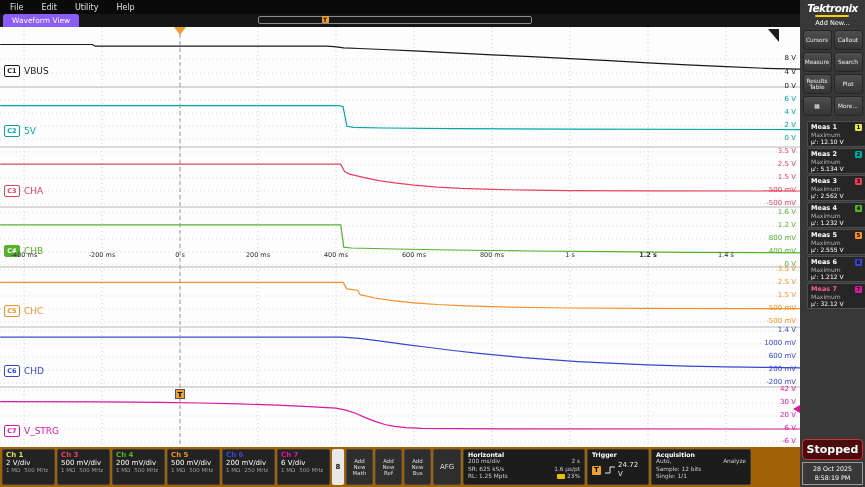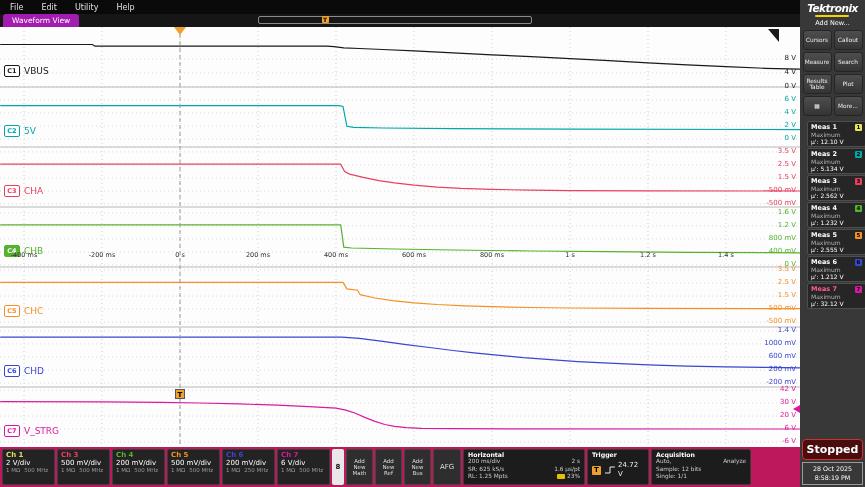--- a/index.html
+++ b/index.html
@@ -2,35 +2,35 @@
 <html><head>
 <meta charset="utf-8">
 <style>
   html,body{margin:0;padding:0;background:#000;}
   body{width:865px;height:487px;overflow:hidden;font-family:"DejaVu Sans",sans-serif;}
   .app{display:flex;width:865px;height:487px;}
   .left{width:800px;display:flex;flex-direction:column;}
   .menubar{height:14px;background:#0a0a0a;display:flex;align-items:center;gap:18px;padding:0 10px;}
   .menu-item{color:#e0e0e0;font-size:8px;cursor:default;}
   .tabbar{height:13px;background:#161616;position:relative;display:flex;align-items:flex-end;}
-  .tab{background:#a21caf;color:#fff;font-size:7.5px;padding:2px 9px;border-radius:3px 3px 0 0;margin-left:3px;text-align:right;}
+  .tab{background:#8b5cf6;color:#fff;font-size:7.5px;padding:2px 9px;border-radius:3px 3px 0 0;margin-left:3px;text-align:right;}
   .recordview{position:absolute;left:258px;top:2px;width:274px;height:8px;border:1px solid #8a8a8a;border-radius:2px;box-sizing:border-box;}
   .rv-trig{position:absolute;left:23%;top:-1px;width:7px;height:7px;background:#f0a030;color:#000;font-size:6px;font-weight:bold;text-align:center;line-height:7px;border-radius:1px;}
   .plot{height:420px;background:#fdfdfd;position:relative;overflow:hidden;}
   .plot svg{position:absolute;left:0;top:0;}
   .vlabel{position:absolute;right:3px;font-size:7px;transform:translateY(-55%);line-height:1;padding:0 1px;}
   .tlabel{position:absolute;top:224px;font-size:6.5px;color:#333;transform:translateX(-50%);}
   .ch-tag{position:absolute;left:4px;display:flex;align-items:center;gap:4px;}
   .ch-box{display:inline-block;min-width:12px;height:10px;line-height:10px;border:1px solid;border-radius:2px;font-size:6.5px;font-weight:bold;text-align:center;background:#fff;padding:0 1px;}
   .ch-name{font-size:9px;}
   .trig-pos{position:absolute;left:174px;top:0;width:0;height:0;border-left:6px solid transparent;border-right:6px solid transparent;border-top:8px solid #f0a030;}
   .exp-marker{position:absolute;left:768px;top:2px;width:0;height:0;border-left:11px solid transparent;border-top:13px solid #1d1d1d;}
   .trig-badge{position:absolute;left:175px;top:362px;width:10px;height:10px;background:#f0a030;color:#000;font-weight:bold;font-size:7px;text-align:center;line-height:10px;border:1px solid #555;box-sizing:border-box;}
   .trig-level{position:absolute;right:0;top:378px;width:0;height:0;border-top:4px solid transparent;border-bottom:4px solid transparent;border-right:7px solid #dc18a0;}
-  .bottombar{height:40px;background:#be185d;display:flex;gap:2px;padding:2px;box-sizing:border-box;align-items:stretch;}
+  .bottombar{height:40px;background:#a16207;display:flex;gap:2px;padding:2px;box-sizing:border-box;align-items:stretch;}
   .bchans{display:flex;gap:2px;}
   .chbadge{width:53px;background:#232323;border:1px solid #3c3c3c;border-radius:2px;padding:1px 3px;box-sizing:border-box;}
   .cb-name{font-size:7px;font-weight:bold;}
   .cb-scale{font-size:7px;color:#fff;}
   .cb-meta{font-size:5.5px;color:#9a9a9a;display:flex;gap:4px;}
   .dbtn{width:12px;background:#e8e8e8;color:#111;font-size:7px;font-weight:bold;display:flex;align-items:center;justify-content:center;border-radius:2px;}
   .addgrp{display:flex;gap:2px;}
   .addbtn{width:25px;background:#2e2e2e;border:1px solid #444;border-radius:2px;color:#ddd;font-size:5.5px;text-align:center;display:flex;flex-direction:column;justify-content:center;line-height:1.15;}
   .afg{width:26px;background:#2e2e2e;border:1px solid #444;border-radius:2px;color:#ddd;font-size:7px;display:flex;align-items:center;justify-content:center;}
   .panel{background:#1c1c1c;border:1px solid #3a3a3a;border-radius:2px;padding:1px 4px;color:#ccc;font-size:5.8px;box-sizing:border-box;}
@@ -202,21 +202,21 @@
           <span class="ch-name" style="color: rgb(220, 24, 160);">V_STRG</span>
         </div>
         <div class="tlabel" style="left: 24px;">-400 ms</div>
         <div class="tlabel" style="left: 102px;">-200 ms</div>
         <div class="tlabel" style="left: 180px;">0 s</div>
         <div class="tlabel" style="left: 258px;">200 ms</div>
         <div class="tlabel" style="left: 336px;">400 ms</div>
         <div class="tlabel" style="left: 414px;">600 ms</div>
         <div class="tlabel" style="left: 492px;">800 ms</div>
         <div class="tlabel" style="left: 570px;">1 s</div>
-        <div class="tlabel" style="left: 648px;">1.2 s</div>
+        <div class="tlabel" style="left: 648px; font-weight: bold;">1.2 s</div>
         <div class="tlabel" style="left: 726px;">1.4 s</div>
       </div>
     <div class="bottombar">
       <div class="bchans">
           <div class="chbadge">
             <div class="cb-name" style="color: rgb(222, 222, 96);">Ch 1</div>
             <div class="cb-scale">2 V/div</div>
             <div class="cb-meta">
               <span>1 MΩ</span>
               <span>500 MHz</span>

